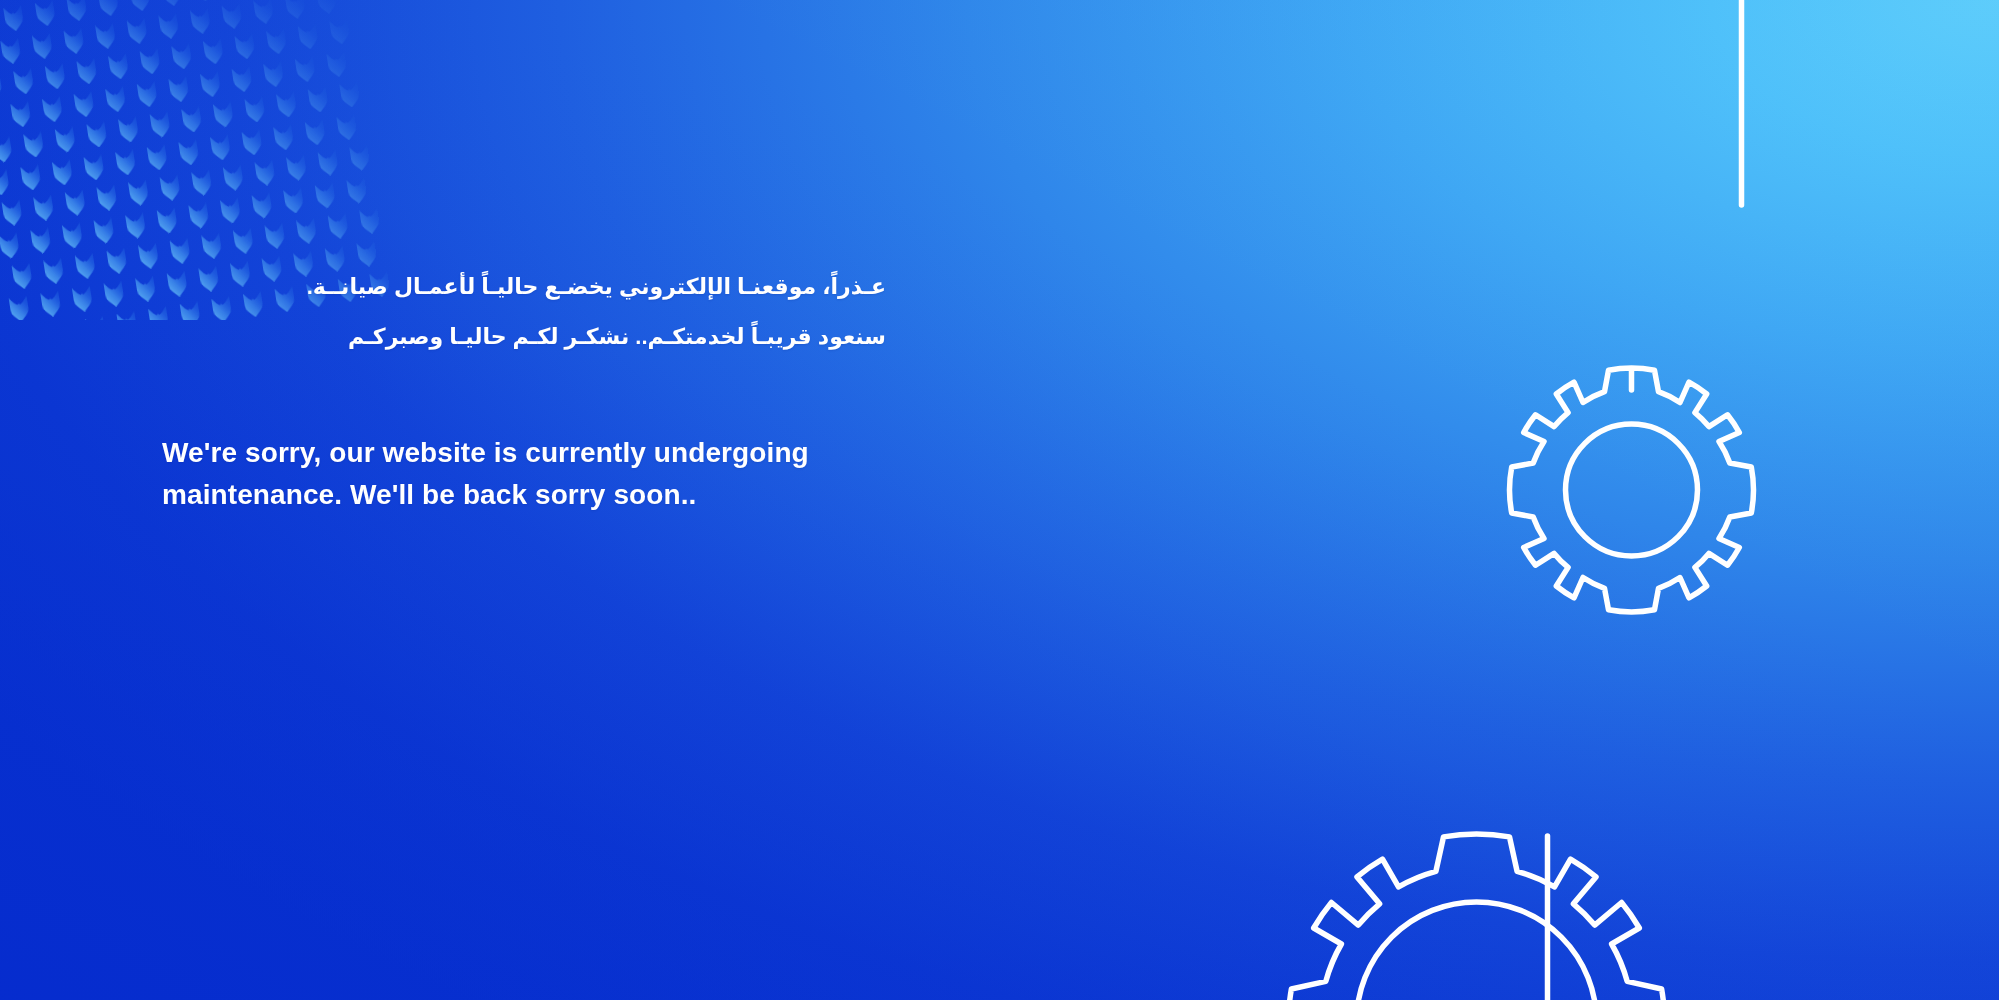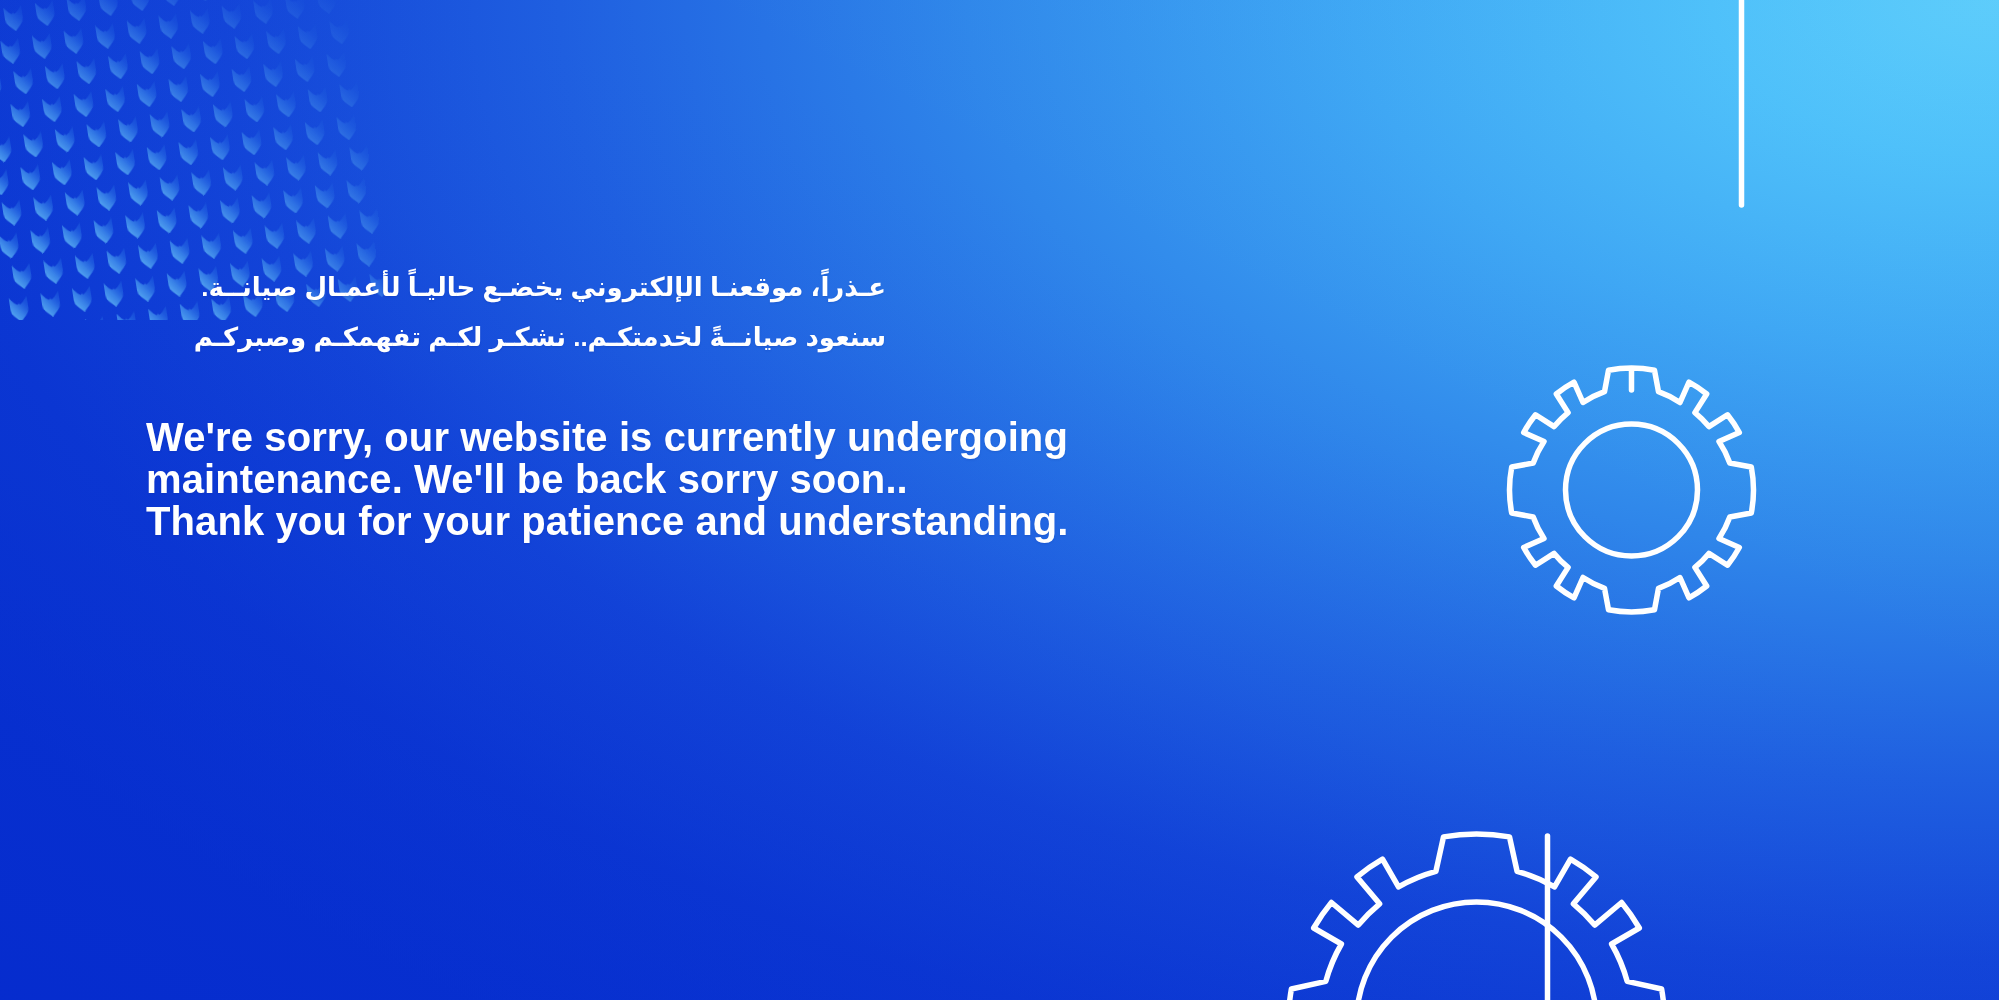--- a/index.html
+++ b/index.html
@@ -67,34 +67,34 @@
     position: absolute;
     left: 146px;
     top: 262px;
     width: 780px;
     color: #ffffff;
   }
   .arabic {
     direction: rtl;
     text-align: right;
     unicode-bidi: embed;
-    font-size: 26px;
+    font-size: 22px;
     line-height: 50px;
     font-weight: 700;
     letter-spacing: 0.2px;
     margin: 0;
     width: 740px;
     text-shadow: 0 1px 2px rgba(0,40,140,0.18);
   }
   .arabic .ln { display: block; white-space: nowrap; }
 
   .english {
-    margin: 0;
+    margin: 16px;
     padding-top: 54px;
-    font-size: 40px;
+    font-size: 28px;
     line-height: 42px;
     font-weight: 700;
     letter-spacing: 0.1px;
     text-shadow: 0 1px 2px rgba(0,40,140,0.18);
   }
   .english .ln { display: block; white-space: nowrap; }
 </style>
 </head>
 <body>
 
@@ -261,24 +261,23 @@
 
       <path d="M1548 836 L1548 1010"></path>
 
     </g>
   </svg>
 
   <div class="copy">
 
     <div class="arabic" dir="rtl">
       <span class="ln">عـذراً، موقعنـا الإلكتروني يخضـع حاليـاً لأعمـال صيانــة.</span>
-      <span class="ln">سنعود صيانــةً لخدمتكـم.. نشكـر لكـم تفهمكـم وصبركـم</span>
+      <span class="ln">سنعود قريبـاً لخدمتكـم.. نشكـر لكـم حاليـا وصبركـم</span>
     </div>
 
     <div class="english" dir="ltr">
       <span class="ln">We're sorry, our website is currently undergoing</span>
       <span class="ln">maintenance. We'll be back sorry soon..</span>
-      <span class="ln">Thank you for your patience and understanding.</span>
     </div>
 
   </div>
 
 </div>
 
 </body></html>

